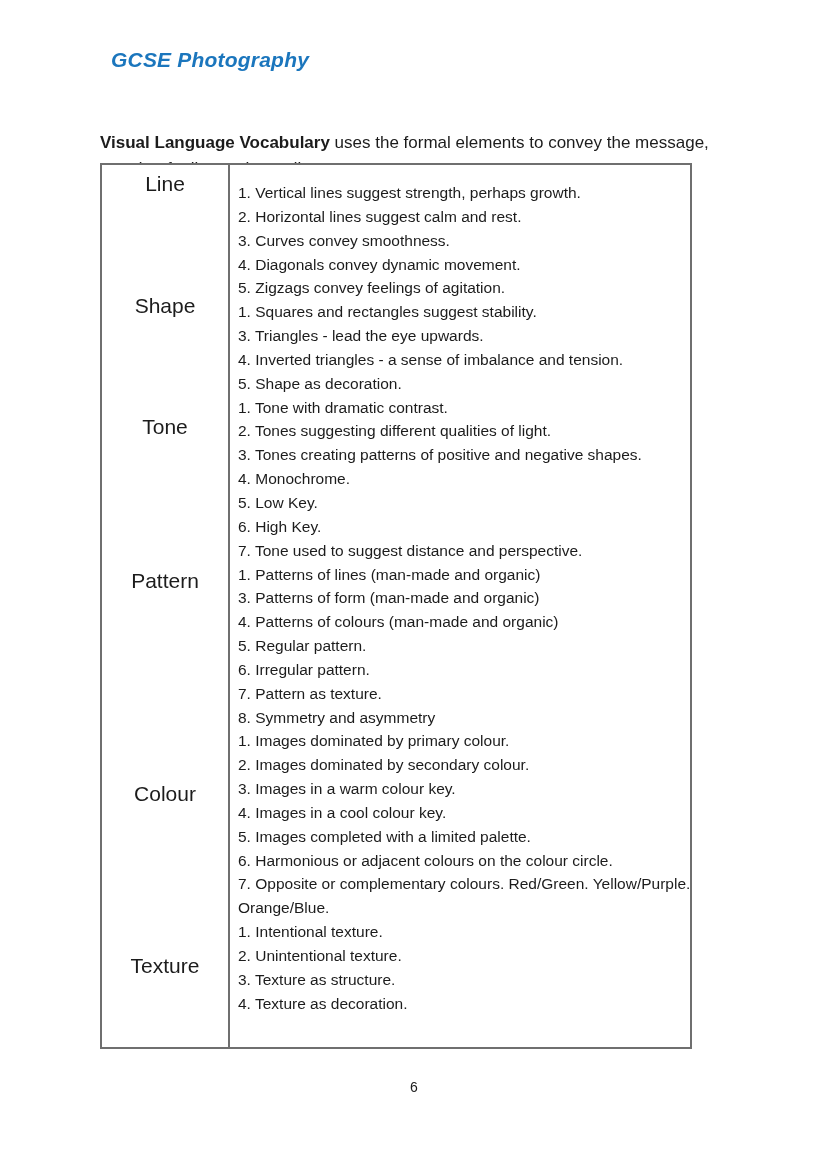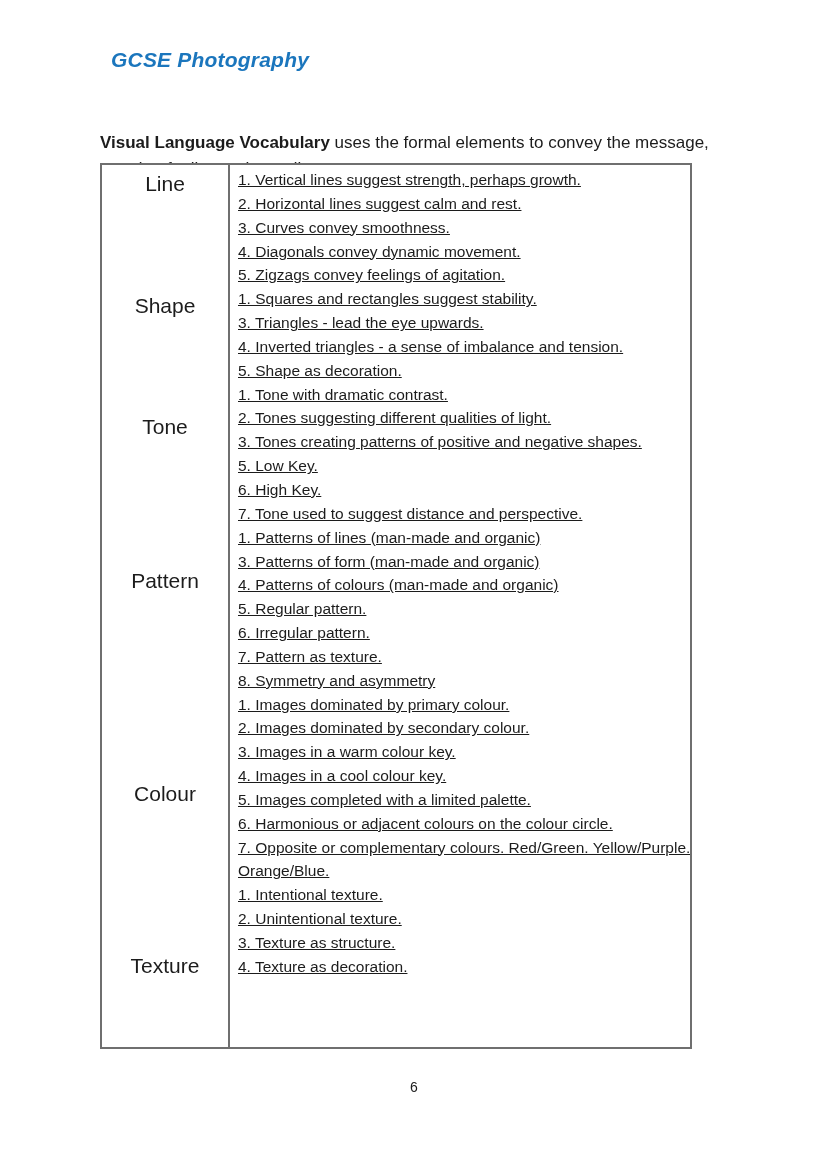--- a/index.html
+++ b/index.html
@@ -50,23 +50,22 @@
     left: 0; width: 126px;
     text-align: center;
     transform: translateY(-50%);
     font-size: 21px;
     color: #1c1c1c;
     white-space: nowrap;
   }
   .content-col {
     position: absolute;
     left: 128px; right: 0; top: 0; bottom: 0;
-    padding: 3px 4px 0 8px;
+    padding: 16px 4px 0 8px;
     overflow: hidden;
-    text-decoration: underline;
   }
   .vocab-line {
     font-size: 15.5px;
     line-height: 23.85px;
     white-space: nowrap;
     color: #1c1c1c;
   }
   .page-number {
     position: absolute;
     left: 0; right: 0;
@@ -101,20 +100,21 @@
     <div class="vocab-line">3. Curves convey smoothness.</div>
     <div class="vocab-line">4. Diagonals convey dynamic movement.</div>
     <div class="vocab-line">5. Zigzags convey feelings of agitation.</div>
     <div class="vocab-line">1. Squares and rectangles suggest stability.</div>
     <div class="vocab-line">3. Triangles - lead the eye upwards.</div>
     <div class="vocab-line">4. Inverted triangles - a sense of imbalance and tension.</div>
     <div class="vocab-line">5. Shape as decoration.</div>
     <div class="vocab-line">1. Tone with dramatic contrast.</div>
     <div class="vocab-line">2. Tones suggesting different qualities of light.</div>
     <div class="vocab-line">3. Tones creating patterns of positive and negative shapes.</div>
+    <div class="vocab-line">4. Monochrome.</div>
     <div class="vocab-line">5. Low Key.</div>
     <div class="vocab-line">6. High Key.</div>
     <div class="vocab-line">7. Tone used to suggest distance and perspective.</div>
     <div class="vocab-line">1. Patterns of lines (man-made and organic)</div>
     <div class="vocab-line">3. Patterns of form (man-made and organic)</div>
     <div class="vocab-line">4. Patterns of colours (man-made and organic)</div>
     <div class="vocab-line">5. Regular pattern.</div>
     <div class="vocab-line">6. Irregular pattern.</div>
     <div class="vocab-line">7. Pattern as texture.</div>
     <div class="vocab-line">8. Symmetry and asymmetry</div>

